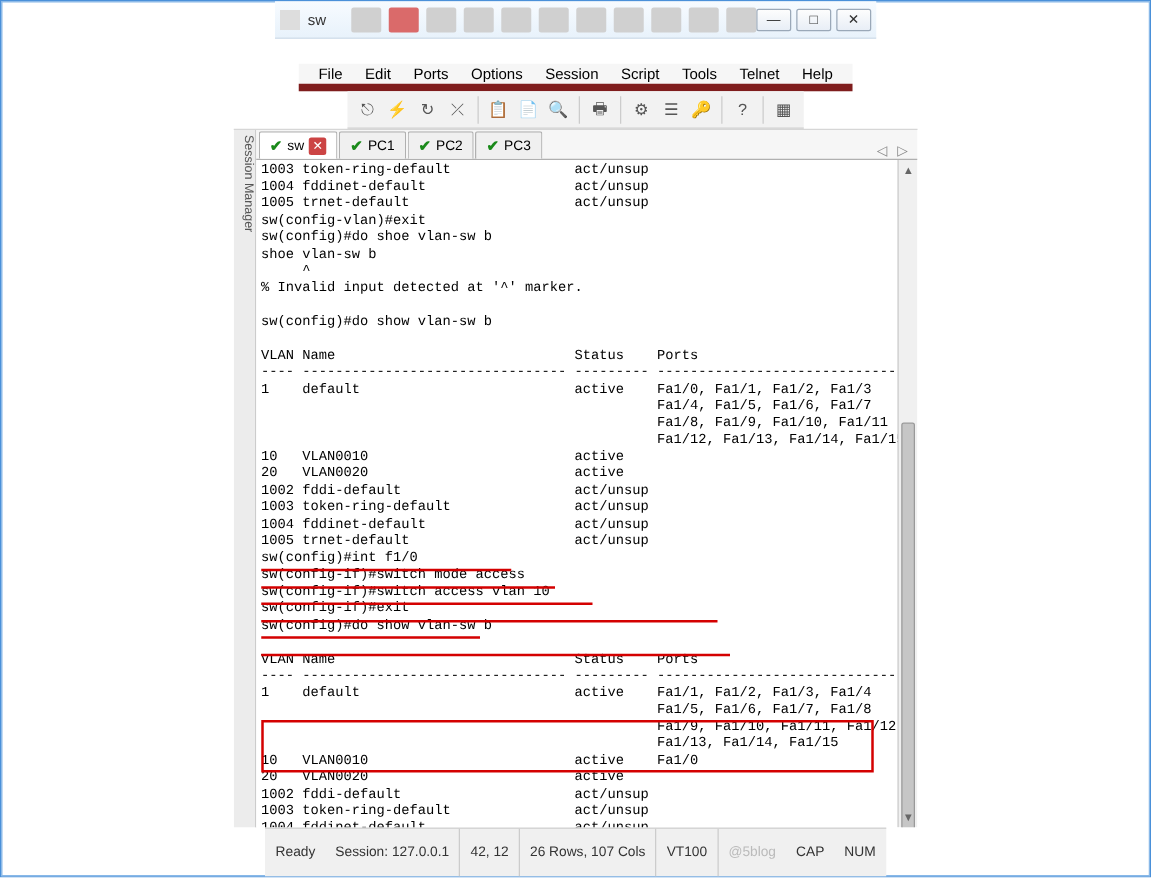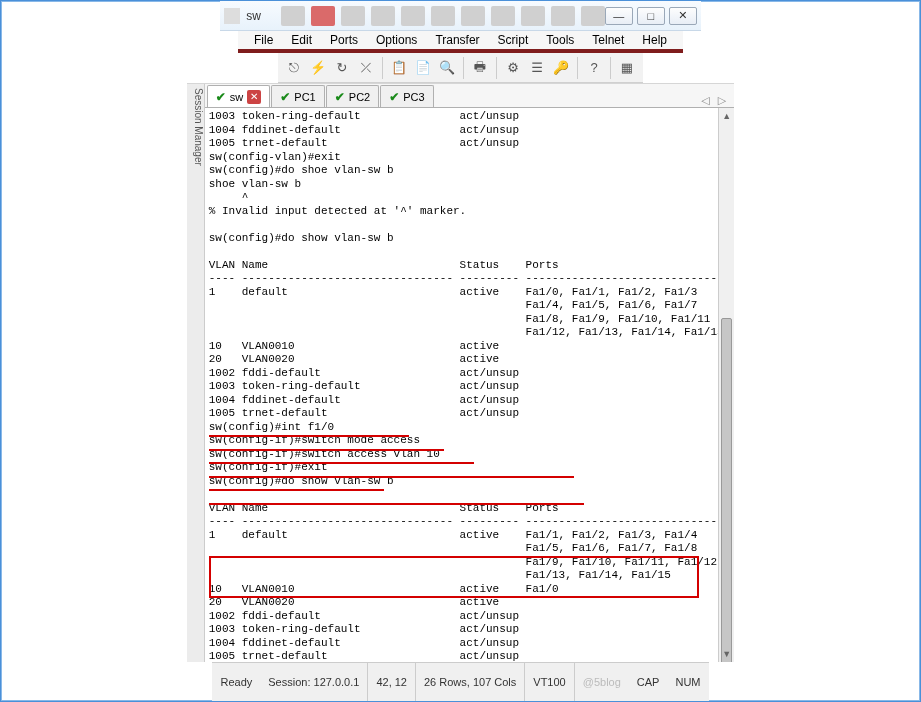--- a/index.html
+++ b/index.html
@@ -49,22 +49,23 @@
   background: linear-gradient(#fdfdfd,#e8eef6);
   display:flex; align-items:center; justify-content:center;
   font-size: 11px; color:#333;
 }
 .menubar {
   height: 22px;
   display:flex;
   align-items:center;
   padding: 0 8px;
   gap: 2px;
-  border-bottom: 4px solid #7f1d1d;
+  border-bottom: 6px solid #7f1d1d;
   background: #f6f6f6;
+  margin-top: 20px;
 }
 .menubar span { padding: 2px 8px; cursor:default; }
 .toolbar {
   height: 30px;
   background: #f2f2f2;
   border-bottom: 1px solid #d0d0d0;
   display:flex;
   align-items:center;
   gap: 4px;
   padding: 0 6px;
@@ -232,21 +233,21 @@
       <div class="winbtn">□</div>
       <div class="winbtn">✕</div>
     </div>
   </div>
 
   <div class="menubar">
     <span>File</span>
     <span>Edit</span>
     <span>Ports</span>
     <span>Options</span>
-    <span>Transfer</span>
+    <span>Session</span>
     <span>Script</span>
     <span>Tools</span>
     <span>Telnet</span>
     <span>Help</span>
   </div>
 
   <div class="toolbar">
     <div class="tb-icon">⎋</div>
     <div class="tb-icon">⚡</div>
     <div class="tb-icon">↻</div>

